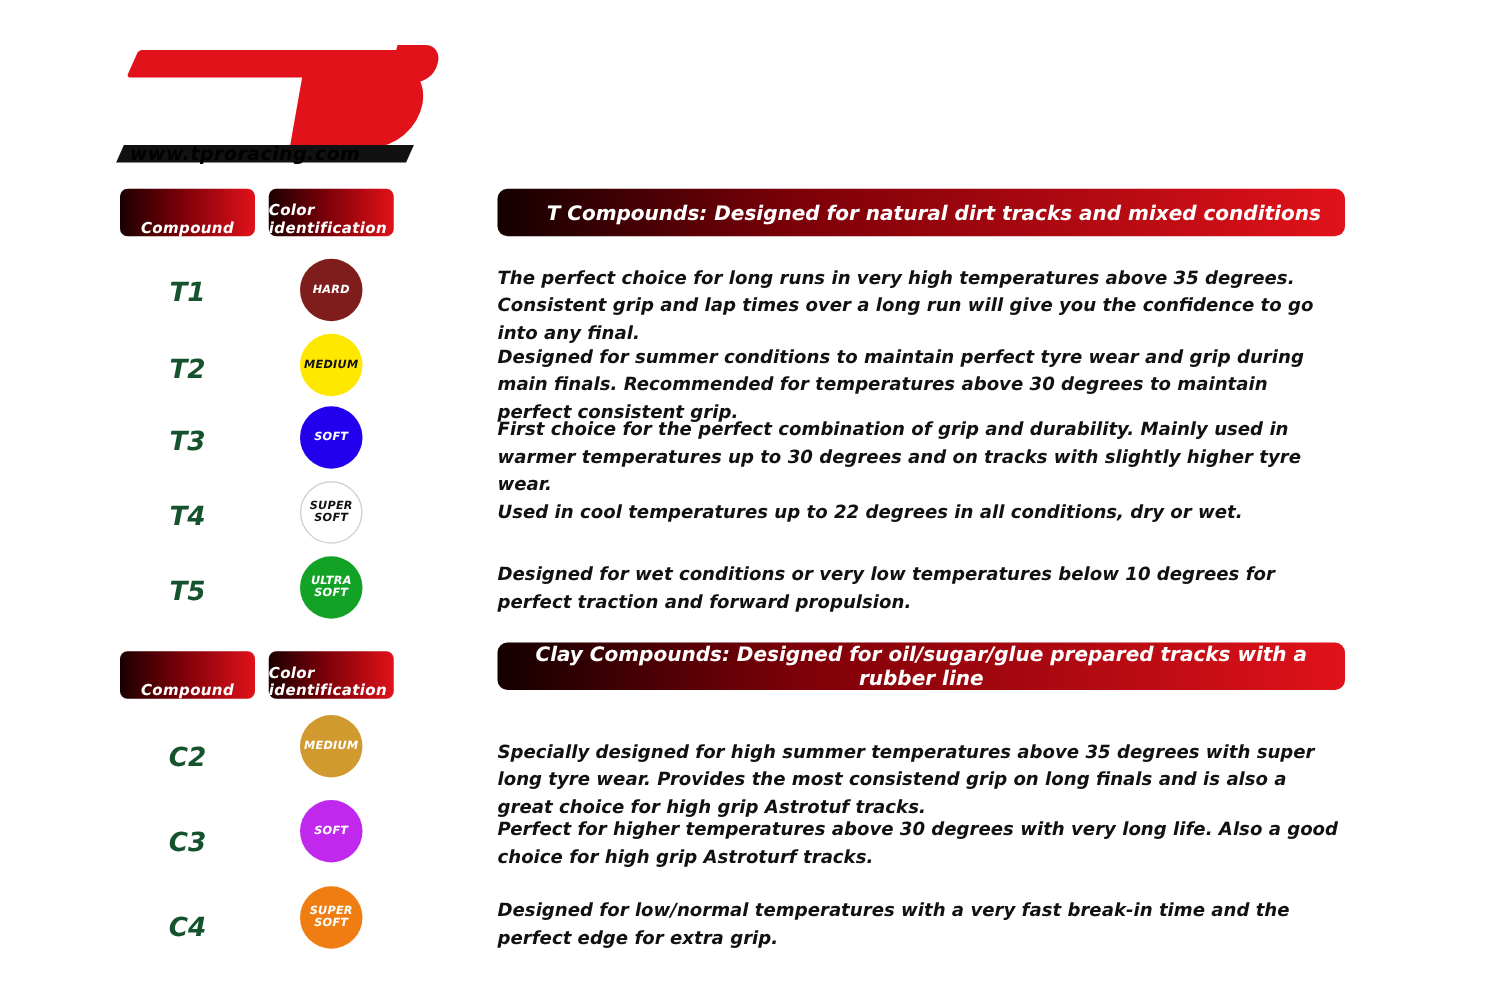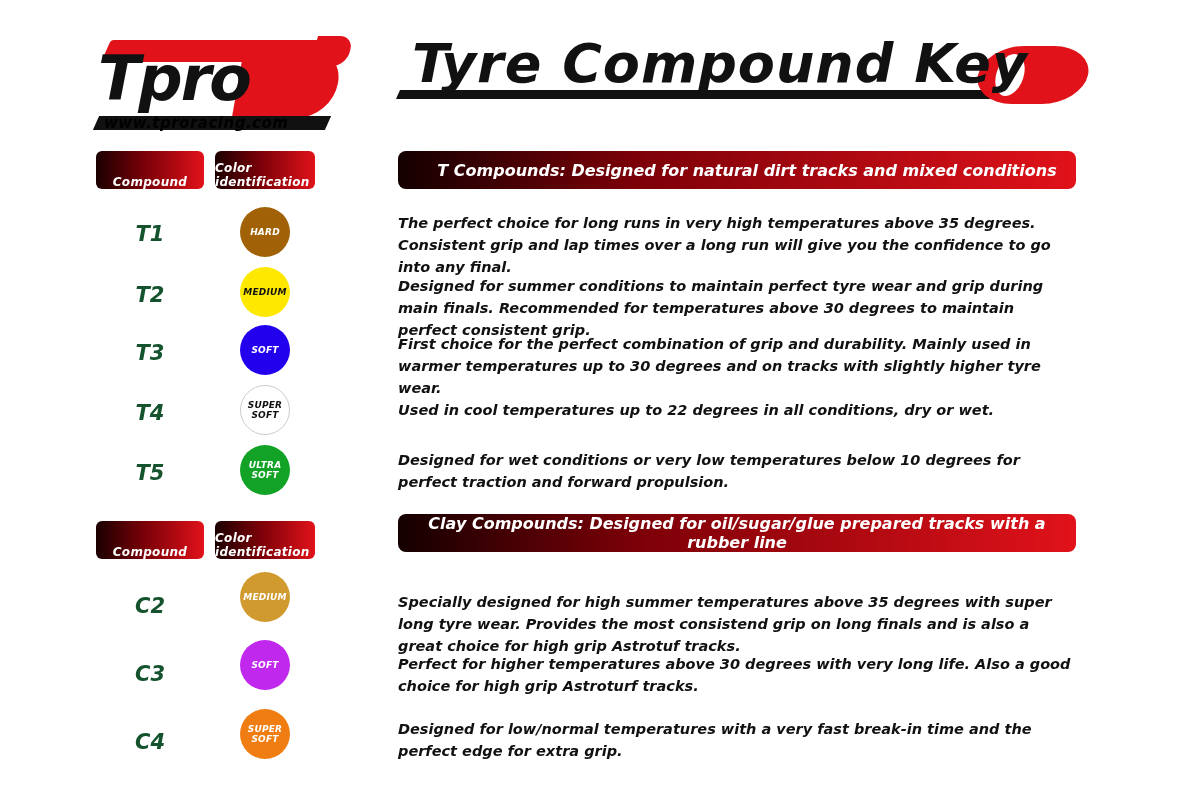--- a/index.html
+++ b/index.html
@@ -218,47 +218,41 @@
 </style>
 </head>
 <body>
 
 <div class="header">
 
   <div class="logo">
     <div class="logo-swoosh-top"></div>
     <div class="logo-body">
       <div class="logo-red-block"></div>
-      <div class="logo-text">Tpro</div>
     </div>
     <div class="logo-underline"></div>
     <div class="logo-url">www.tproracing.com</div>
   </div>
 
-  <div class="title-wrap">
-    <div class="title-bar"></div>
-    <div class="title-red-pill"></div>
-    <div class="page-title">Tyre Compound Key</div>
-  </div>
 
 </div>
 
 <div class="chip" style="left:96px; top:151px; width:108px;">
   <span>Compound</span>
 </div>
 <div class="chip" style="left:215px; top:151px; width:100px;">
   <span>Color identification</span>
 </div>
 
 <div class="banner" style="top:151px;padding-left:20px;">
   <div class="banner-inner">T Compounds: Designed for natural dirt tracks and mixed conditions</div>
 </div>
 
 <div class="compound-label" style="top:222px;">T1</div>
-<div class="dot" style="top:207px; background:#a16207; color:#ffffff;">
+<div class="dot" style="top:207px; background:#7f1d1d; color:#ffffff;">
   <span>HARD</span>
 </div>
 <div class="desc" style="top:212px;">The perfect choice for long runs in very high temperatures above 35 degrees. Consistent grip and lap times over a long run will give you the confidence to go into any final.</div>
 
 <div class="compound-label" style="top:283px;">T2</div>
 <div class="dot" style="top:267px; background:#ffe800; color:#111111;">
   <span>MEDIUM</span>
 </div>
 <div class="desc" style="top:275px;">Designed for summer conditions to maintain perfect tyre wear and grip during main finals. Recommended for temperatures above 30 degrees to maintain perfect consistent grip.</div>
 

